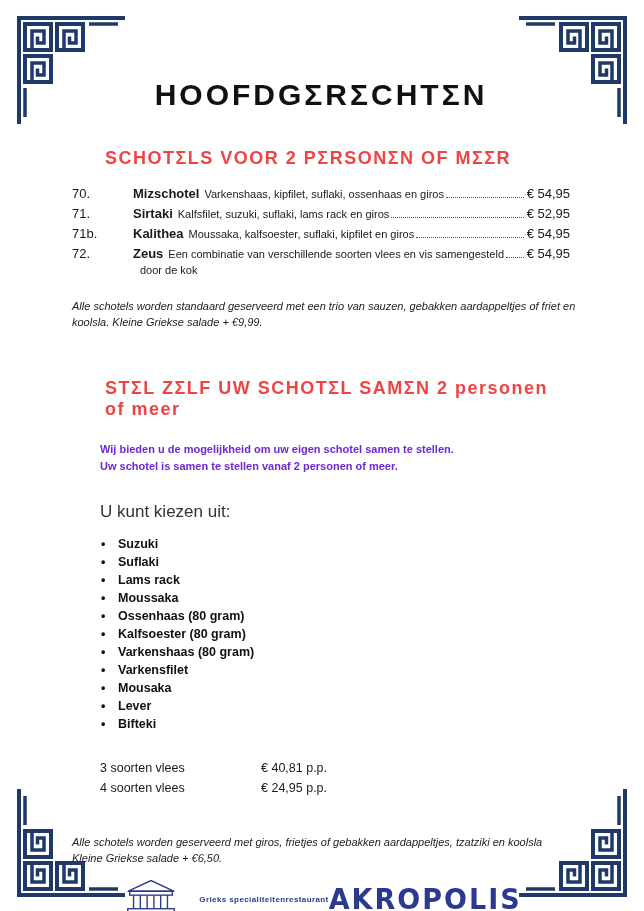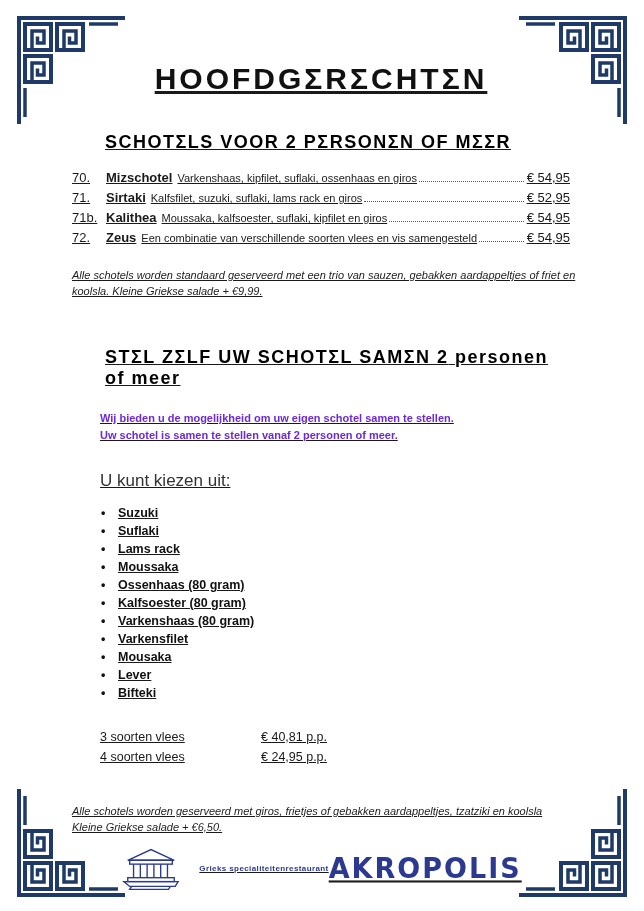--- a/index.html
+++ b/index.html
@@ -14,43 +14,43 @@
 
   
   .corner { position:absolute; width:112px; height:122px; }
   .corner svg { width:100%; height:100%; display:block; }
   .corner.tl { top:14px;  left:15px; }
   .corner.tr { top:14px;  right:15px; transform:scaleX(-1); }
   .corner.bl { bottom:12px; left:15px; transform:scaleY(-1); }
   .corner.br { bottom:12px; right:15px; transform:scale(-1,-1); }
 
   
-  .content { position:absolute; inset:0; padding:0 74px 0 72px; box-sizing:border-box;text-decoration:underline; }
+  .content { position:absolute; inset:0; padding:16px 74px 0 72px; box-sizing:border-box; }
 
   .page-title {
     margin:62px 0 0 0;
     text-align:center;
     font-size:30px; font-weight:700;
     letter-spacing:3px;
     color:#111;
   }
 
   .sec-heading {
     margin:36px 0 0 33px;
     font-size:18px; font-weight:700;
     letter-spacing:1.5px;
-    color:#000000;
+    color:#ef4444;
   }
   .sec-heading .lc { text-transform:lowercase; }
 
   
   .menu { margin-top:17px; }
   .menu-row { display:flex; align-items:baseline; margin-bottom:5px; font-size:13px; }
   .mi-num  { flex:none; width:34px; }
-  .mi-name { flex:none; font-weight:700; white-space:nowrap; }
+  .mi-name { flex:none; font-weight:700; white-space:nowrap;margin-left:27px; }
   .mi-desc { flex:none; font-size:11px; margin-left:5px; white-space:nowrap; }
   .leader  { flex:1; min-width:8px; border-bottom:1.6px dotted #555; margin:0 3px 2px 2px; align-self:baseline; height:0.9em; box-sizing:border-box; }
   .mi-price{ flex:none; font-size:13px; }
   .mi-cont { font-size:11px; margin:-2px 0 5px 68px; }
 
   .note { margin-top:23px; font-style:italic; font-size:11px; line-height:1.45; color:#1c1c1c; }
   .note div { white-space:nowrap; }
 
   .heading2 { margin-top:47px; }
 
@@ -180,20 +180,21 @@
       <span class="leader"></span>
       <span class="mi-price">€ 54,95</span>
     </div>
     <div class="menu-row">
       <span class="mi-num">72.</span>
       <span class="mi-name">Zeus</span>
       <span class="mi-desc">Een combinatie van verschillende soorten vlees en vis samengesteld</span>
       <span class="leader"></span>
       <span class="mi-price">€ 54,95</span>
     </div>
+    <div class="mi-cont">door de kok</div>
   </div>
 
   <div class="note">
     <div>Alle schotels worden standaard geserveerd met een trio van sauzen, gebakken aardappeltjes of friet en</div>
     <div>koolsla. Kleine Griekse salade + €9,99.</div>
   </div>
 
   <h2 class="sec-heading heading2"><span>STΣL ZΣLF UW SCHOTΣL SAMΣN 2</span> <span class="lc">personen of meer</span></h2>
 
   <div class="intro">

